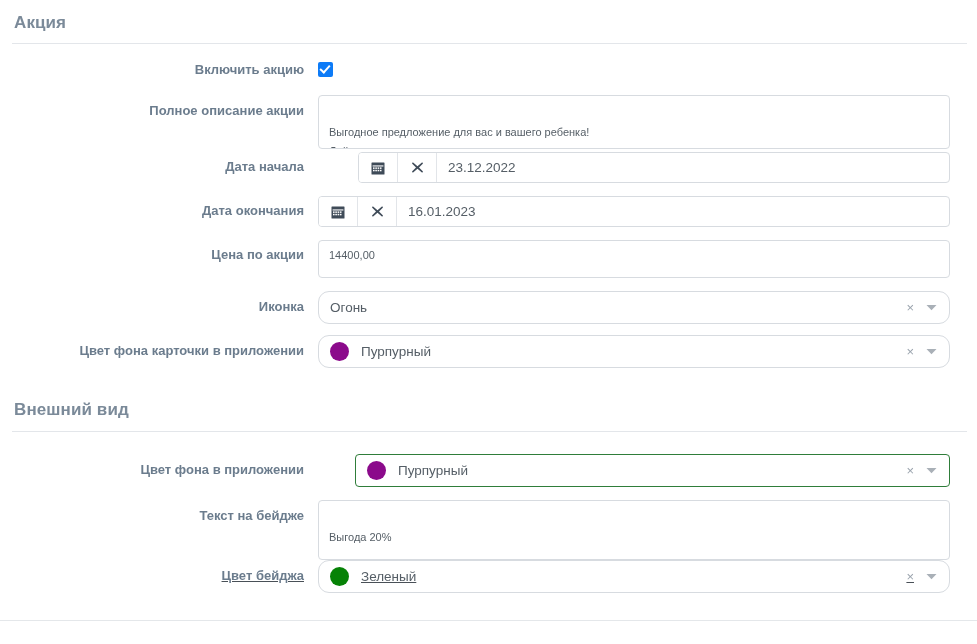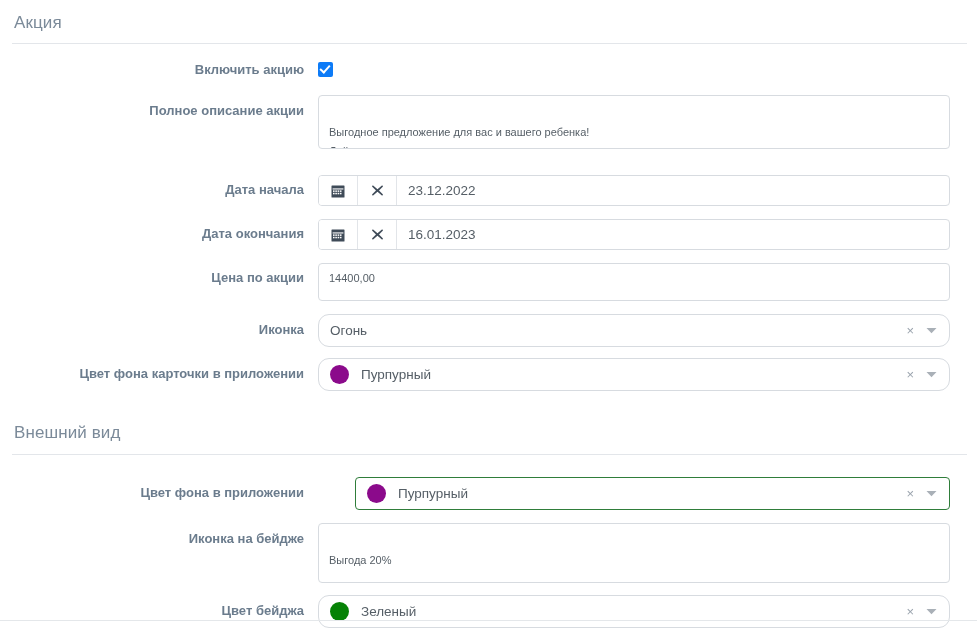--- a/index.html
+++ b/index.html
@@ -17,21 +17,21 @@
     overflow: hidden;
     position: relative;
   }
 
   .page { position: relative; width: 977px; height: 644px; }
 
   
   .section { position: relative; }
   .section-title {
     font-size: 17px;
-    font-weight: 400;
+    font-weight: 700;
     color: #7b8a99;
     padding: 13px 0 10px 14px;
     letter-spacing: 0.1px;
     line-height: 1.2;
   }
   .section-rule {
     height: 1px;
     background: #e3e6ea;
     margin: 0 10px 0 12px;
   }
@@ -218,21 +218,21 @@
         <div class="ctl textarea" style="height:54px;">
           <span>Выгодное предложение для вас и вашего ребенка!
 Действительно только в январе.</span>
           <span class="resize-grip">
             
           </span>
         </div>
       </div>
     </div>
 
-    <div class="form-row" style="margin-top:26px;">
+    <div class="form-row" style="margin-top:3px;gap:40px;">
       <div class="row-label" style="padding-top:7px;">Дата начала</div>
       <div class="row-control">
         <div class="date-group">
           <div class="date-btn">
             <svg width="14" height="14" viewBox="0 0 14 14">
               <rect x="0.5" y="1.5" width="13" height="12" rx="0.5" fill="#3f4b58"></rect>
               <rect x="1.6" y="4.4" width="10.8" height="1.1" fill="#ffffff"></rect>
               <rect x="2" y="6.4" width="1.6" height="1.5" fill="#ffffff"></rect>
               <rect x="4.3" y="6.4" width="1.6" height="1.5" fill="#ffffff"></rect>
               <rect x="6.6" y="6.4" width="1.6" height="1.5" fill="#ffffff"></rect>
@@ -334,32 +334,32 @@
           <span class="select-arrow">
             <svg width="11" height="7" viewBox="0 0 11 7">
               <path d="M0.5 1 L10.5 1 L5.5 6.2 Z" fill="#a9b0b7"></path>
             </svg>
           </span>
         </div>
       </div>
     </div>
 
     <div class="form-row" style="margin-top:13px;">
-      <div class="row-label" style="padding-top:8px;">Иконка на бейдже</div>
+      <div class="row-label" style="padding-top:8px;">Текст на бейдже</div>
       <div class="row-control">
         <div class="ctl textarea" style="height:60px;">
           <span>Выгода 20%</span>
           <span class="resize-grip">
             
           </span>
         </div>
       </div>
     </div>
 
-    <div class="form-row" style="margin-top:12px;">
+    <div class="form-row" style="text-decoration:underline;">
       <div class="row-label" style="padding-top:8px;">Цвет бейджа</div>
       <div class="row-control">
         <div class="select">
           <span class="swatch" style="background:#068206;"></span>
           <span class="select-label">Зеленый</span>
           <span class="select-clear">×</span>
           <span class="select-arrow">
             <svg width="11" height="7" viewBox="0 0 11 7">
               <path d="M0.5 1 L10.5 1 L5.5 6.2 Z" fill="#a9b0b7"></path>
             </svg>

